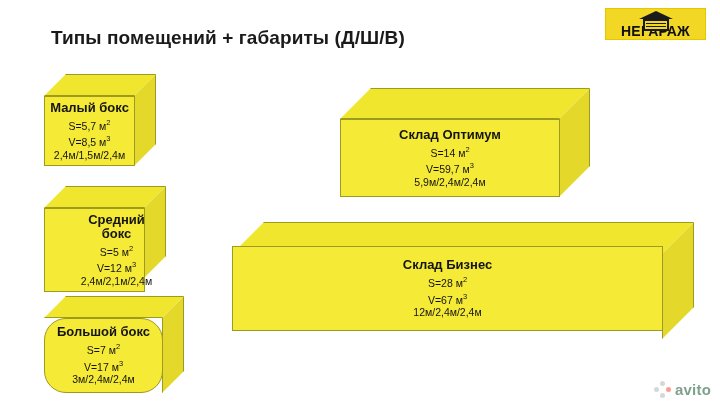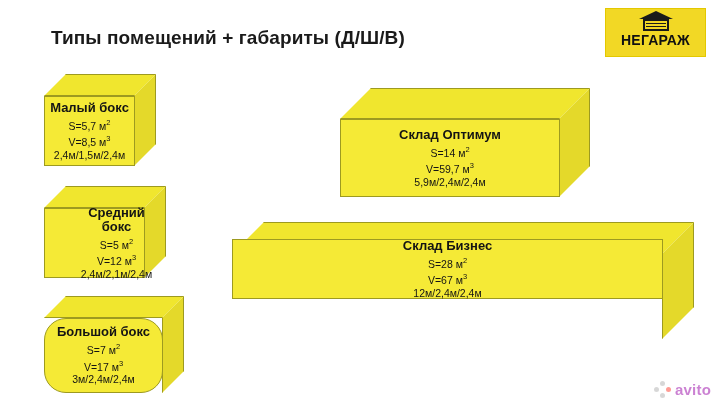--- a/index.html
+++ b/index.html
@@ -34,21 +34,21 @@
     white-space: nowrap;
     margin-left: 21px;
   }
 
   
   .logo {
     position: absolute;
     right: 14px;
     top: 8px;
     width: 101px;
-    height: 49px;
+    height: 32px;
     background: #f2d825;
     border: 1px solid #e3c800;
     box-sizing: border-box;
     display: flex;
     flex-direction: column;
     align-items: center;
     justify-content: flex-start;
     padding-top: 2px;
   }
   .logo-mark {
@@ -162,21 +162,21 @@
     height: 5px;
     border-radius: 50%;
     background: #b8b8b8;
   }
   .wm-mark span:nth-child(1) { left: 0;    top: 6px; }
   .wm-mark span:nth-child(2) { left: 6px;  top: 0; }
   .wm-mark span:nth-child(3) { left: 6px;  top: 12px; }
   .wm-mark span:nth-child(4) { left: 12px; top: 6px; background: #ff4a3d; }
   .wm-text {
     font-size: 15px;
-    color: #a21caf;
+    color: #14532d;
     font-weight: bold;
     letter-spacing: 0.2px;
   }
 </style>
 </head>
 <body>
 
 <div id="stage">
 
   <div class="title">Типы помещений + габариты (Д/Ш/В)</div>
@@ -197,21 +197,21 @@
       <div class="bx-name">Малый бокс</div>
       <div class="bx-line"><span>S=5,7 м</span><sup>2</sup></div>
       <div class="bx-line"><span>V=8,5 м</span><sup>3</sup></div>
       <div class="bx-line">2,4м/1,5м/2,4м</div>
     </div>
   </div>
 
   <div class="box" style="left:44px; top:186px; width:140px; height:92px;">
     <div class="top" style="left:0px; top:0px; width:122px; height:22px; clip-path: polygon(22px 0, 122px 0, 100px 22px, 0 22px);"></div>
     <div class="side" style="left:100px; top:0px; width:22px; height:92px; clip-path: polygon(22px 0, 22px 70px, 0 92px, 0 22px);"></div>
-    <div class="front" style="left:0px; top:22px; width:101px; height:70px;padding-left:44px;">
+    <div class="front" style="left:0px; top:22px; width:101px; height:84px;padding-left:44px;">
       <div class="bx-name">Средний бокс</div>
       <div class="bx-line"><span>S=5 м</span><sup>2</sup></div>
       <div class="bx-line"><span>V=12 м</span><sup>3</sup></div>
       <div class="bx-line">2,4м/2,1м/2,4м</div>
     </div>
   </div>
 
   <div class="box" style="left:44px; top:296px; width:156px; height:97px;">
     <div class="top" style="left:0px; top:0px; width:140px; height:22px; clip-path: polygon(22px 0, 140px 0, 118px 22px, 0 22px);"></div>
     <div class="side" style="left:118px; top:0px; width:22px; height:97px; clip-path: polygon(22px 0, 22px 75px, 0 97px, 0 22px);"></div>
@@ -230,21 +230,21 @@
       <div class="bx-name">Склад Оптимум</div>
       <div class="bx-line"><span>S=14 м</span><sup>2</sup></div>
       <div class="bx-line"><span>V=59,7 м</span><sup>3</sup></div>
       <div class="bx-line">5,9м/2,4м/2,4м</div>
     </div>
   </div>
 
   <div class="box" style="left:232px; top:222px; width:462px; height:117px;">
     <div class="top" style="left:0px; top:0px; width:462px; height:32px; clip-path: polygon(32px 0, 462px 0, 430px 32px, 0 32px);"></div>
     <div class="side" style="left:430px; top:0px; width:32px; height:117px; clip-path: polygon(32px 0, 32px 85px, 0 117px, 0 32px);"></div>
-    <div class="front" style="left:0px; top:17px; width:431px; height:60px;">
+    <div class="front" style="left:0px; top:24px; width:431px; height:85px;">
       <div class="bx-name">Склад Бизнес</div>
       <div class="bx-line"><span>S=28 м</span><sup>2</sup></div>
       <div class="bx-line"><span>V=67 м</span><sup>3</sup></div>
       <div class="bx-line">12м/2,4м/2,4м</div>
     </div>
   </div>
 
   <div class="watermark">
     <div class="wm-mark">
       <span></span>

